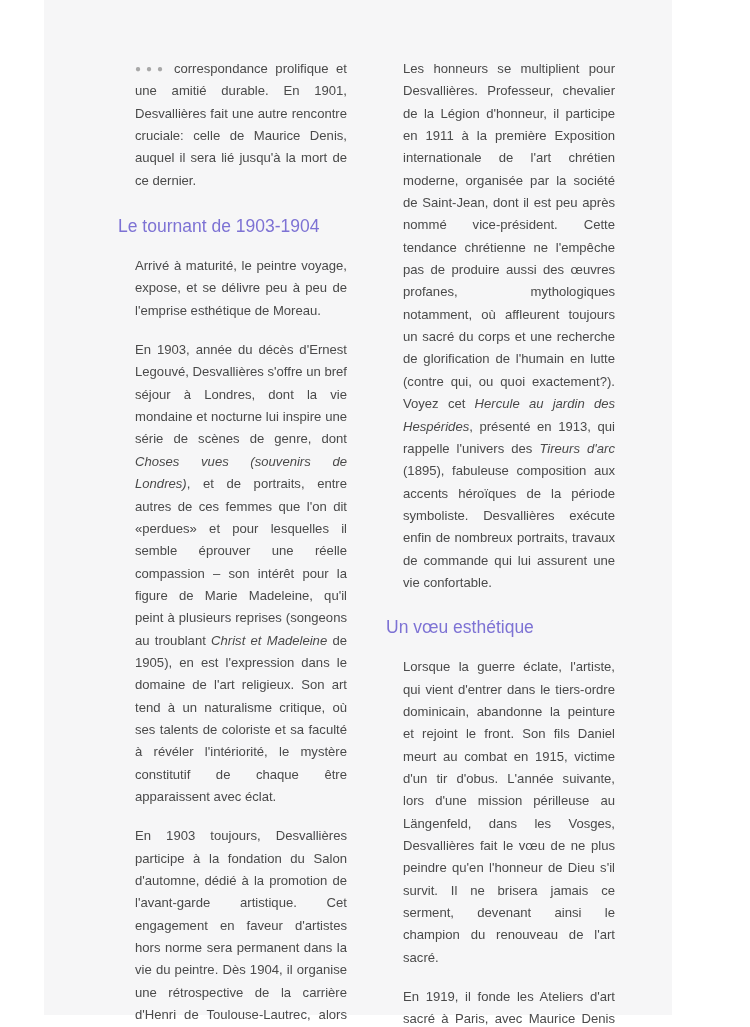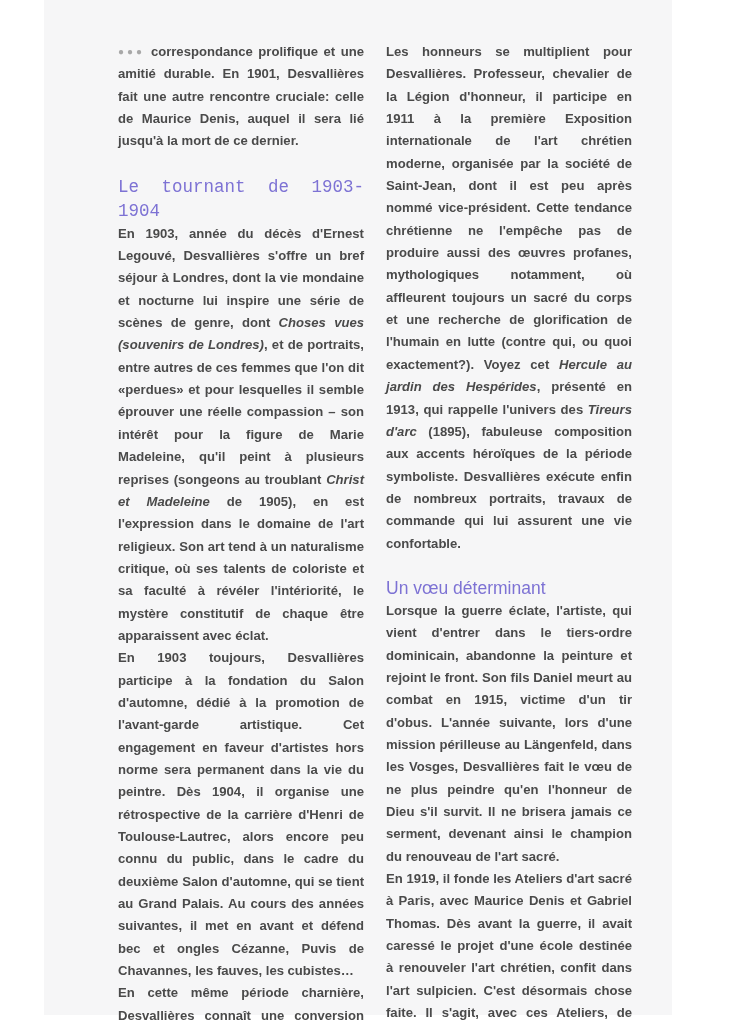--- a/index.html
+++ b/index.html
@@ -11,47 +11,48 @@
       position: absolute; left: 44px; top: 0; width: 628px; height: 1015px;
       background: #f6f6f7;
     }
     .col {
       position: absolute; top: 41px; width: 246px;
       font-size: 13.1px; line-height: 22.35px; color: #4a4a4a;
       text-align: justify;
     }
     .col-left { left: 118px; }
     .col-right { left: 386px; }
-    .col p { margin: 0; font-weight: bold; }
+    .col p { margin: 17px; }
     .col i { font-style: italic; }
     h2 {
       margin: 0; font-weight: normal; color: #7d72d4;
       font-size: 17.5px; line-height: 24px;
     }
-    .col-left h2 { margin-top: 22px; margin-bottom: 0; font-family: Liberation Mono, monospace; }
+    .col-left h2 { margin-top: 22px; margin-bottom: 0; }
     .col-right h2 { margin-top: 21px; margin-bottom: 0; }
     .dots { color: #a8a8a8; letter-spacing: 1px; font-size: 10px; vertical-align: 1px; margin-right: 6px; }
   </style>
 </head>
 <body>
 
 <div class="page"></div>
 
 <div class="col col-left">
   <p><span class="dots">●●●</span><span>correspondance prolifique et une amitié durable. En 1901, Desvallières fait une autre rencontre cruciale: celle de Maurice Denis, auquel il sera lié jusqu'à la mort de ce dernier.</span></p>
   <h2>Le tournant de 1903-1904</h2>
   <div id="left-paras">
+      <p><span>Arrivé à maturité, le peintre voyage, expose, et se délivre peu à peu de l'emprise esthétique de Moreau.</span></p>
       <p><span>En 1903, année du décès d'Ernest Legouvé, Desvallières s'offre un bref séjour à Londres, dont la vie mondaine et nocturne lui inspire une série de scènes de genre, dont </span><i>Choses vues (souvenirs de Londres)</i><span>, et de portraits, entre autres de ces femmes que l'on dit «perdues» et pour lesquelles il semble éprouver une réelle compassion – son intérêt pour la figure de Marie Madeleine, qu'il peint à plusieurs reprises (songeons au troublant </span><i>Christ et Madeleine</i><span> de 1905), en est l'expression dans le domaine de l'art religieux. Son art tend à un naturalisme critique, où ses talents de coloriste et sa faculté à révéler l'intériorité, le mystère constitutif de chaque être apparaissent avec éclat.</span></p>
       <p><span>En 1903 toujours, Desvallières participe à la fondation du Salon d'automne, dédié à la promotion de l'avant-garde artistique. Cet engagement en faveur d'artistes hors norme sera permanent dans la vie du peintre. Dès 1904, il organise une rétrospective de la carrière d'Henri de Toulouse-Lautrec, alors encore peu connu du public, dans le cadre du deuxième Salon d'automne, qui se tient au Grand Palais. Au cours des années suivantes, il met en avant et défend bec et ongles Cézanne, Puvis de Chavannes, les fauves, les cubistes…</span></p>
       <p><span>En cette même période charnière, Desvallières connaît une conversion ou plutôt un retour au catholicisme. Comme Georges Rouault, qui le lui a présenté, il subit l'ascendant spirituel de Léon Bloy. L'extraordinaire </span></p>
     </div>
 </div>
 
 <div class="col col-right">
   <div id="right-top">
       <p><span>Les honneurs se multiplient pour Desvallières. Professeur, chevalier de la Légion d'honneur, il participe en 1911 à la première Exposition internationale de l'art chrétien moderne, organisée par la société de Saint-Jean, dont il est peu après nommé vice-président. Cette tendance chrétienne ne l'empêche pas de produire aussi des œuvres profanes, mythologiques notamment, où affleurent toujours un sacré du corps et une recherche de glorification de l'humain en lutte (contre qui, ou quoi exactement?). Voyez cet </span><i>Hercule au jardin des Hespérides</i><span>, présenté en 1913, qui rappelle l'univers des </span><i>Tireurs d'arc</i><span> (1895), fabuleuse composition aux accents héroïques de la période symboliste. Desvallières exécute enfin de nombreux portraits, travaux de commande qui lui assurent une vie confortable.</span></p>
     </div>
-  <h2>Un vœu déterminant</h2>
+  <h2>Un vœu esthétique</h2>
   <div id="right-bottom">
       <p><span>Lorsque la guerre éclate, l'artiste, qui vient d'entrer dans le tiers-ordre dominicain, abandonne la peinture et rejoint le front. Son fils Daniel meurt au combat en 1915, victime d'un tir d'obus. L'année suivante, lors d'une mission périlleuse au Längenfeld, dans les Vosges, Desvallières fait le vœu de ne plus peindre qu'en l'honneur de Dieu s'il survit. Il ne brisera jamais ce serment, devenant ainsi le champion du renouveau de l'art sacré.</span></p>
       <p><span>En 1919, il fonde les Ateliers d'art sacré à Paris, avec Maurice Denis et Gabriel Thomas. Dès avant la guerre, il avait caressé le projet d'une école destinée à renouveler l'art chrétien, confit dans l'art sulpicien. C'est désormais chose faite. Il s'agit, avec ces Ateliers, de former les artistes et artisans à la pratique d'un art chrétien à la fois «esthétique, traditionnel et moderne». Leurs œuvres doivent contribuer à embellir les églises, particulièrement celles qui ont été ravagées lors de la guerre, mais elles sont aussi des œuvres de mémoire, comme le manifestent le sombre </span></p>
     </div>
 </div>
 
 </body></html>

